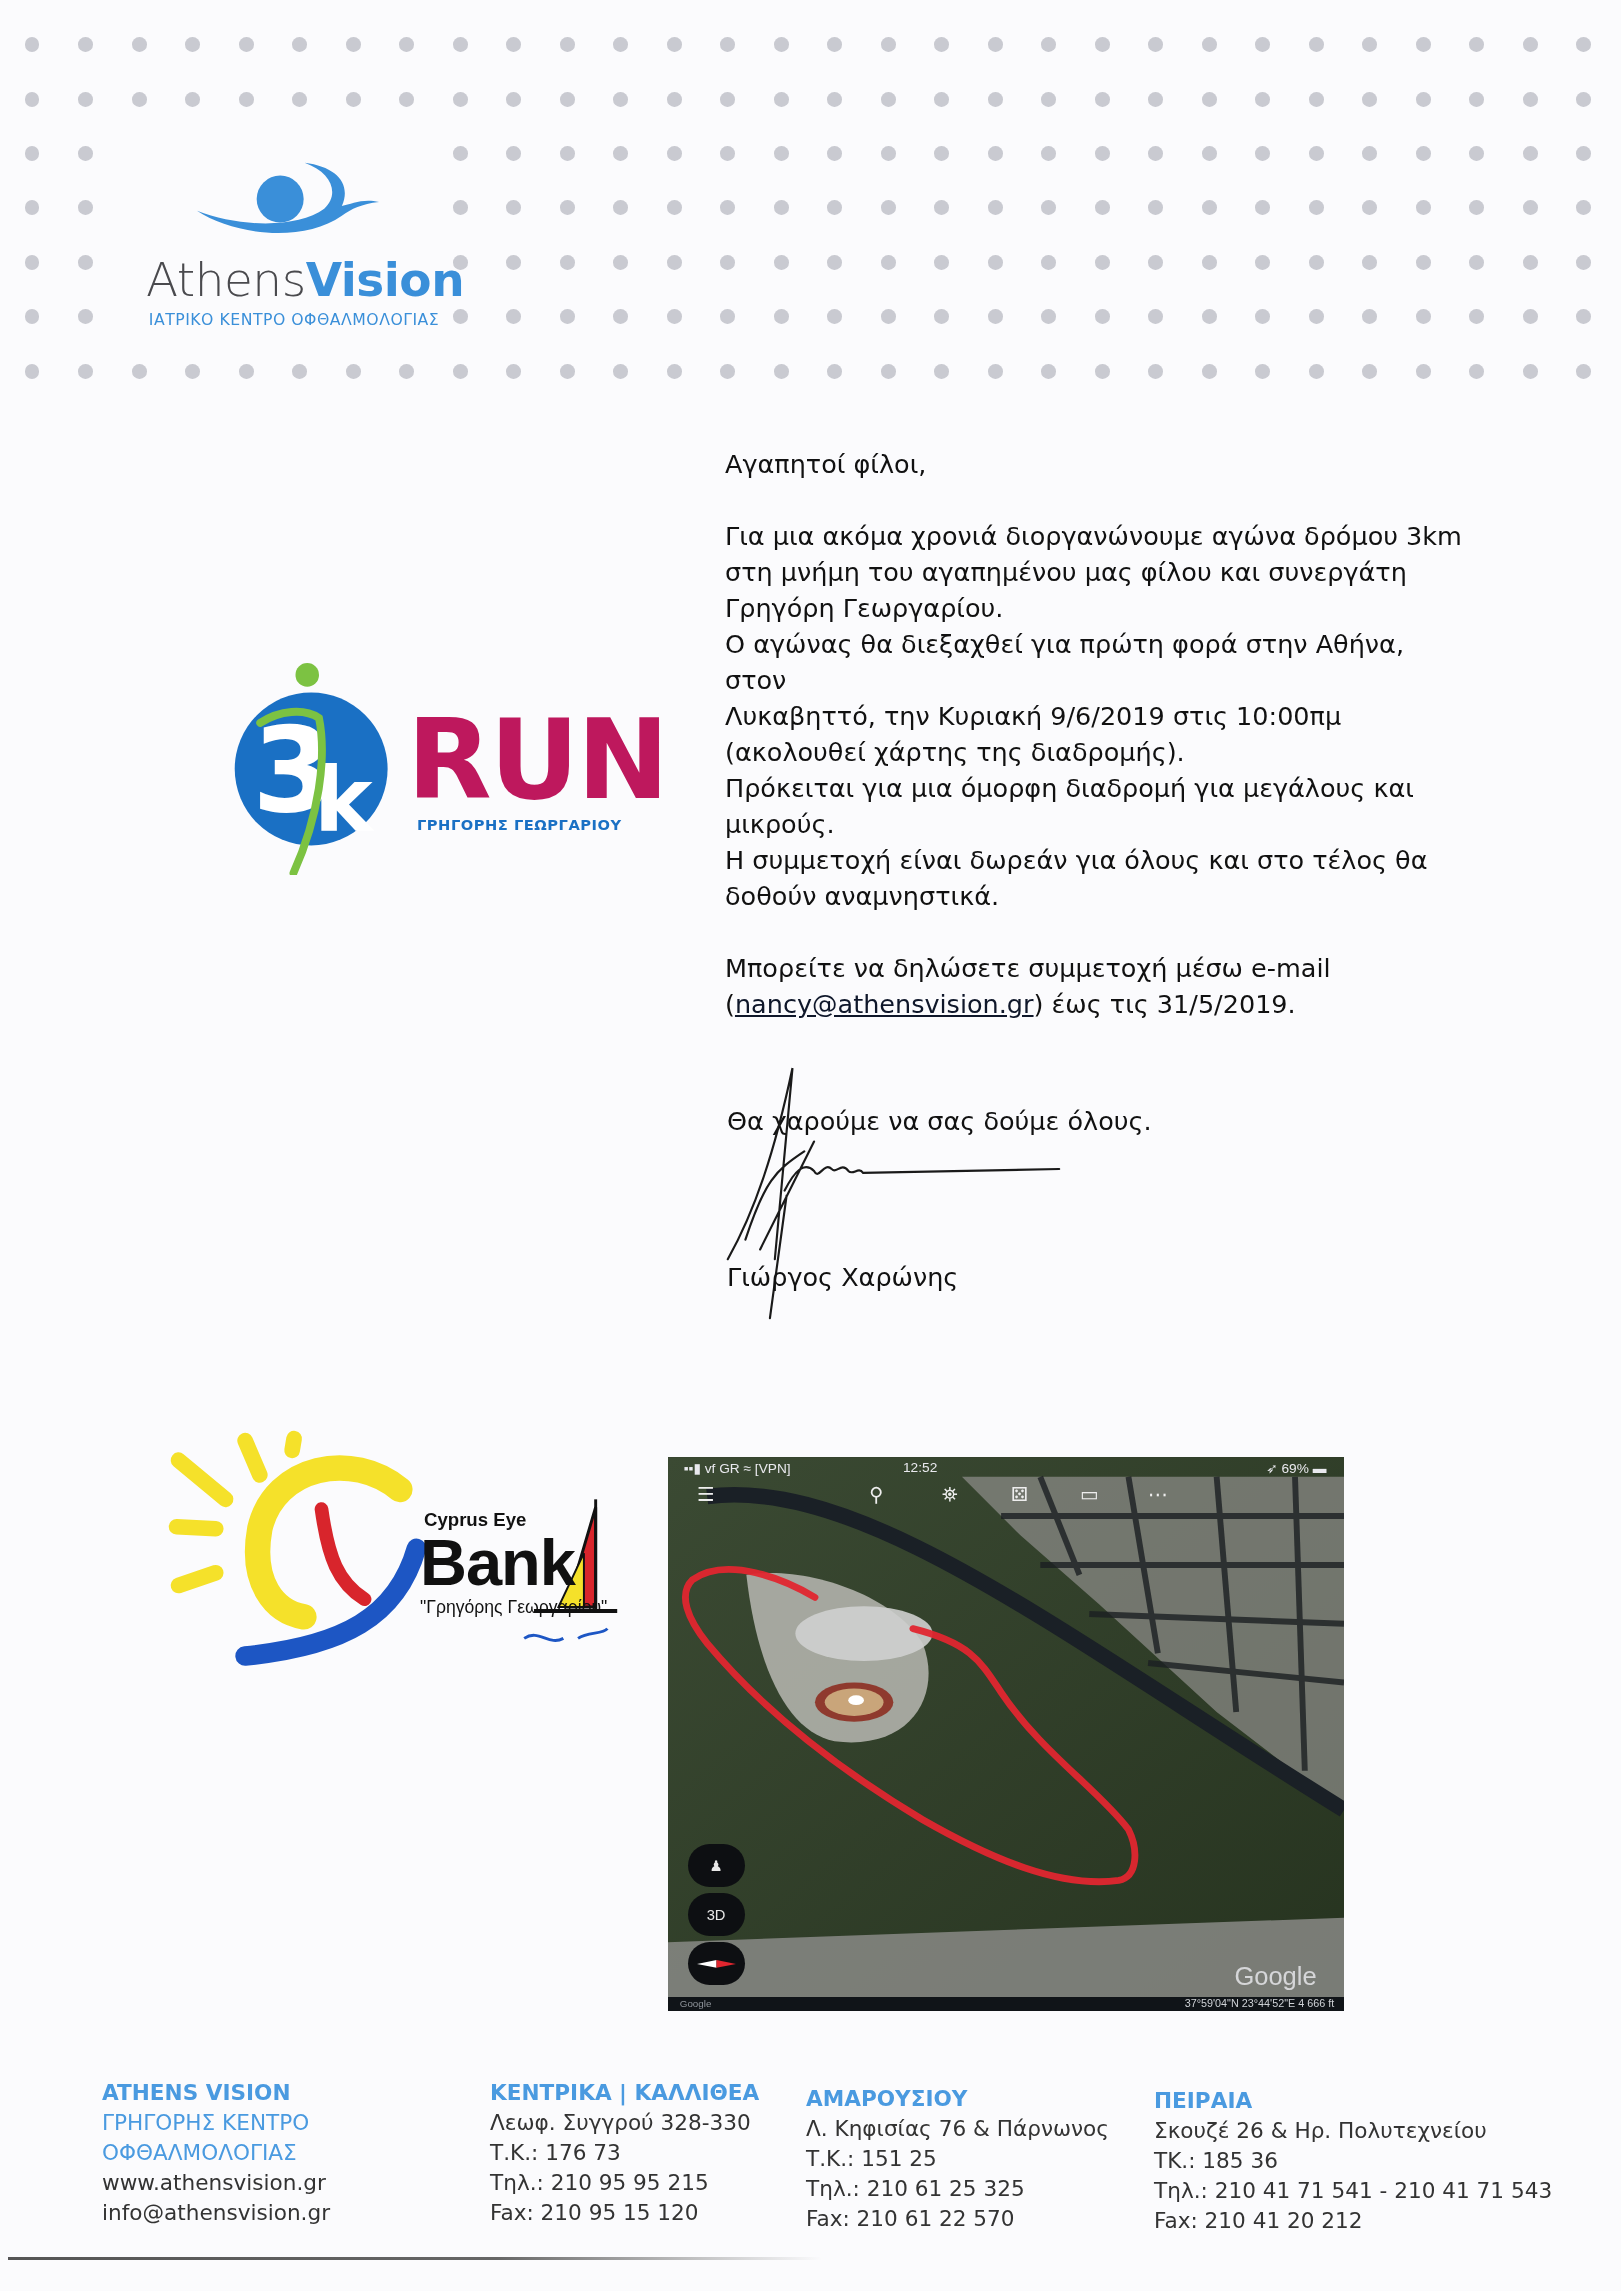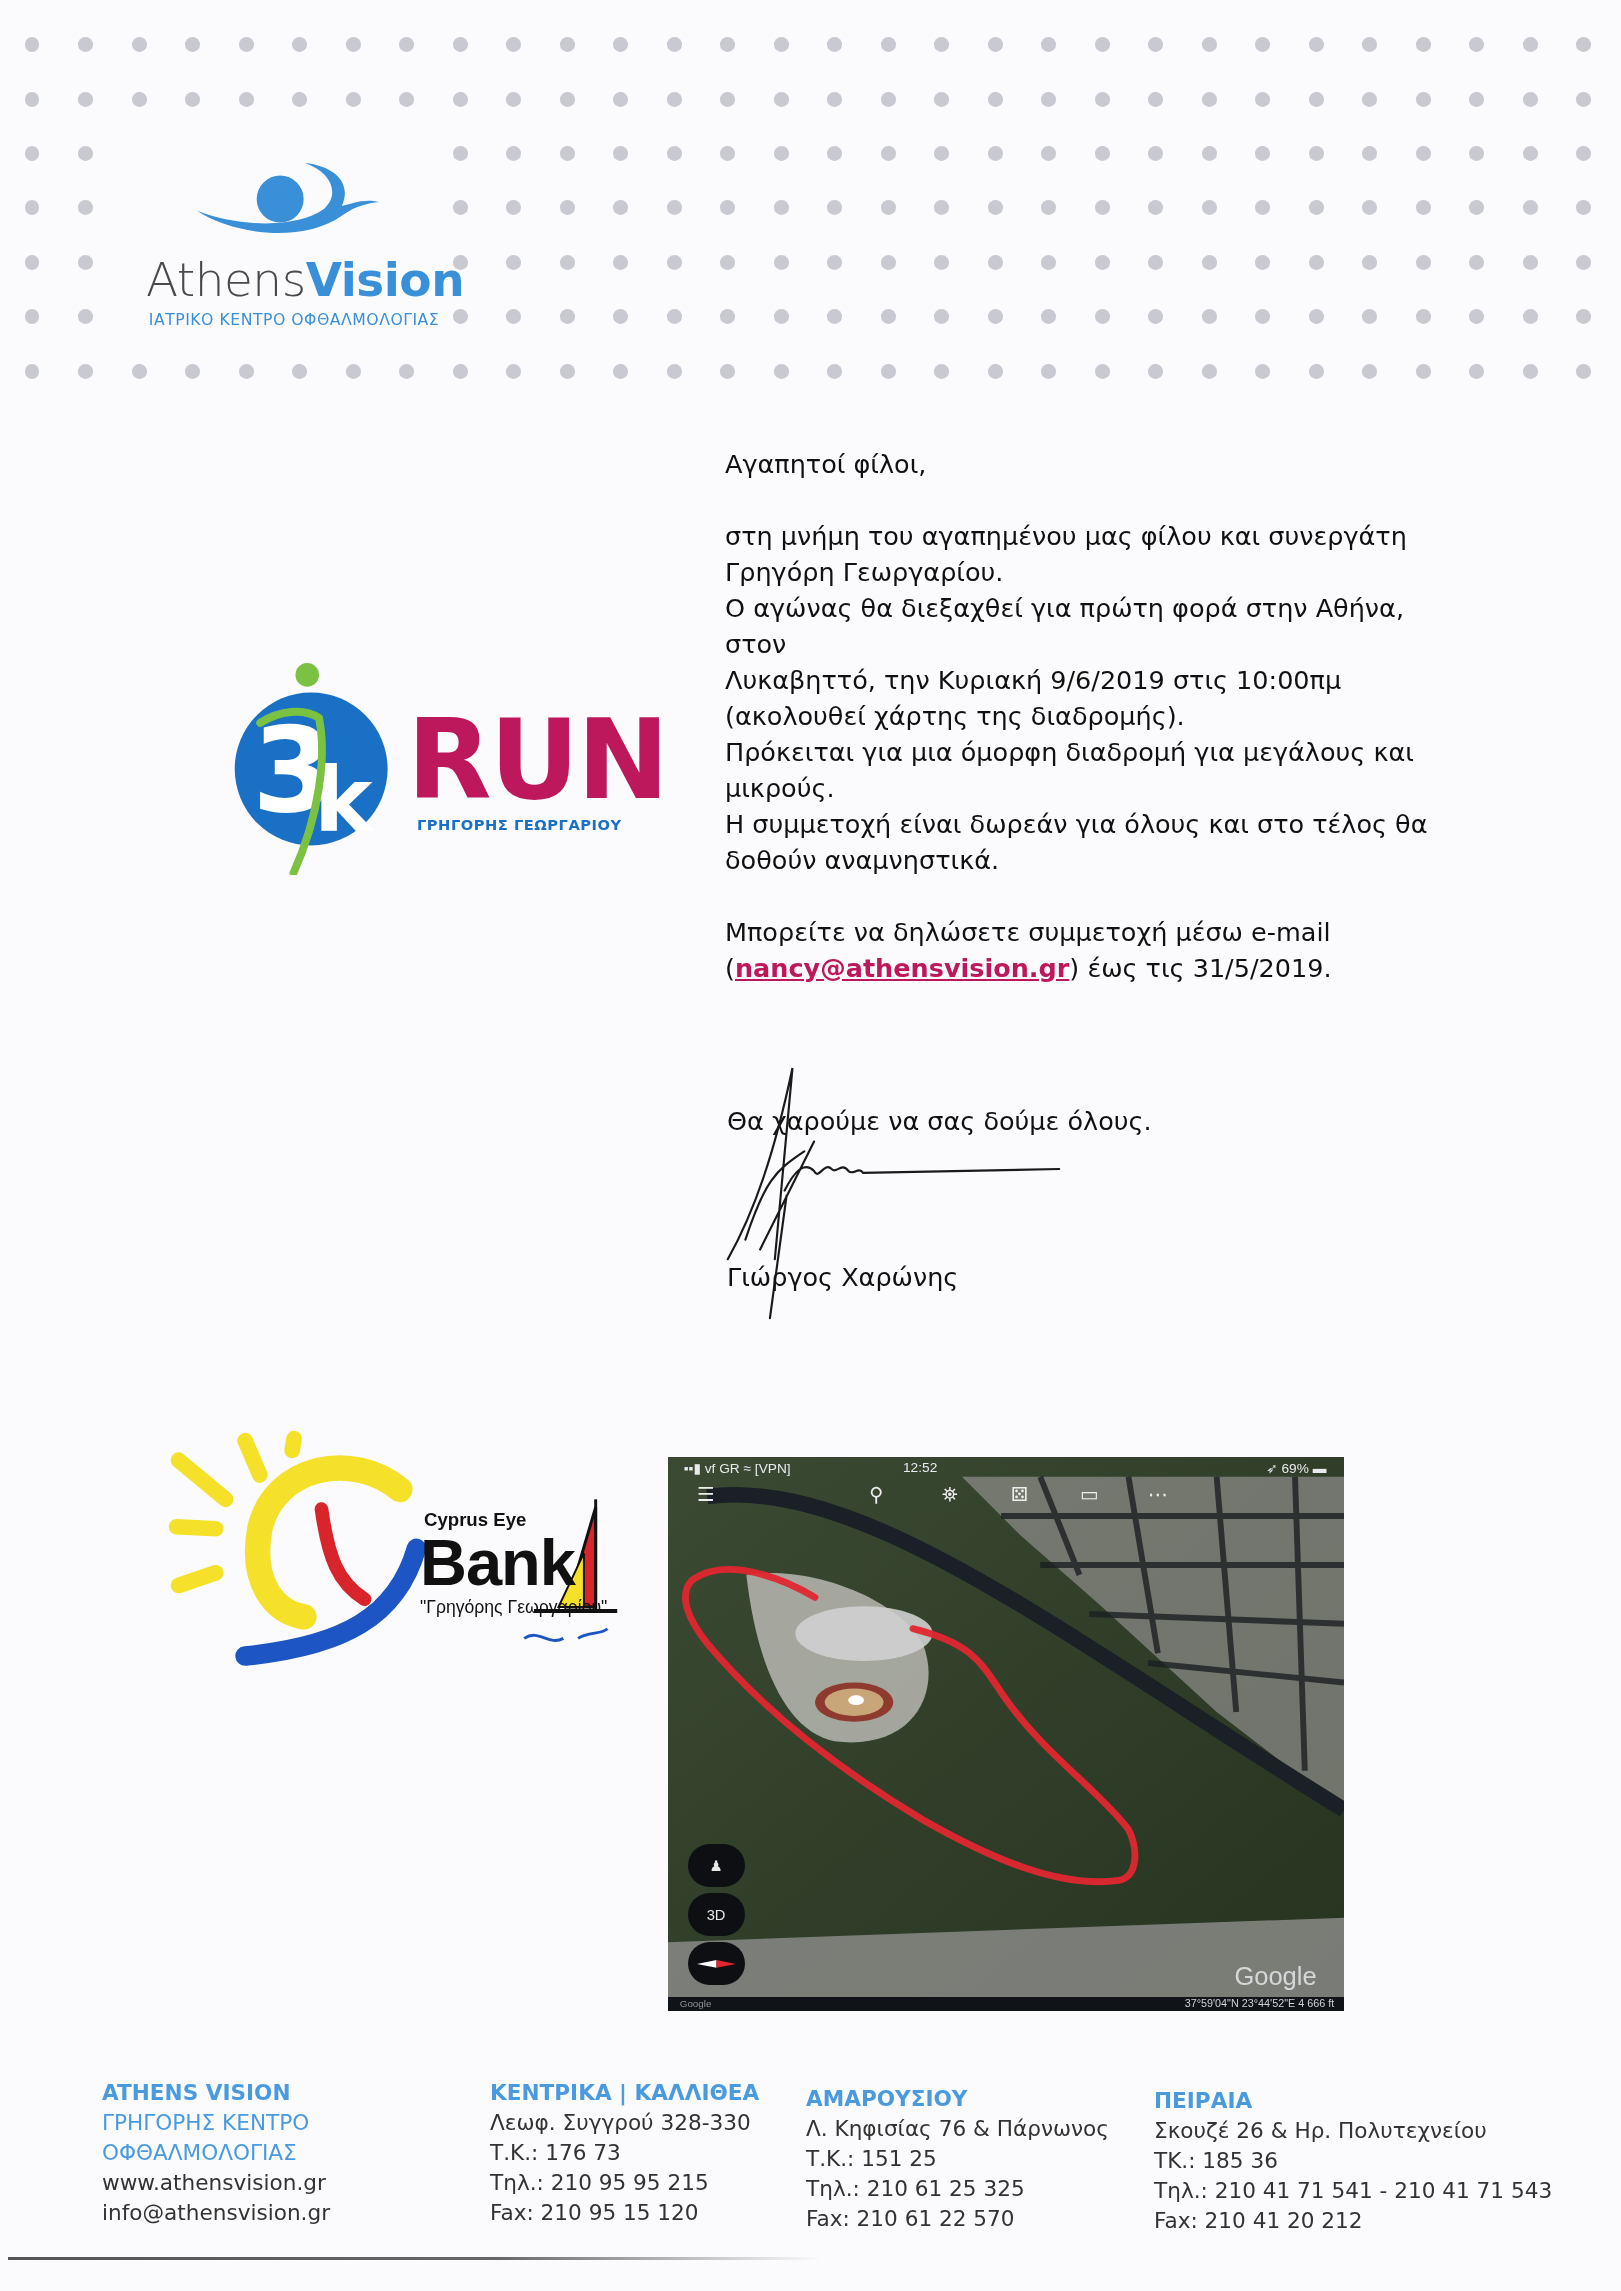--- a/index.html
+++ b/index.html
@@ -17,21 +17,21 @@
   .av-logo svg { position:absolute; left:54px; top:0; }
   .av-name { position:absolute; left:4.9px; top:94px; font-size:51px; line-height:59px; white-space:nowrap; letter-spacing:-0.5px; }
   .av-name .light { color:#4a4a4e; font-weight:300; font-family:"DejaVu Sans", sans-serif; font-size:47px; }
   .av-name .bold { color:#3a8fd9; font-weight:bold; font-family:"DejaVu Sans", sans-serif; font-size:47px; }
   .av-sub { position:absolute; left:7.8px; top:155px; font-size:15.7px; color:#3a8fd9; letter-spacing:0.5px; white-space:nowrap; font-family:"DejaVu Sans", sans-serif; }
 
   
   .letter { position:absolute; left:725px; top:446px; width:745px; font-size:25.5px; line-height:36px; color:#111; font-family:"DejaVu Sans", sans-serif; }
   .letter p { margin:0; }
   .letter .gap { height:36px; }
-  .letter a { color:#be185d; text-decoration:underline;font-weight:bold; }
+  .letter a { color:#0f172a; text-decoration:underline; }
 
   
   .run-logo { position:absolute; left:221px; top:659px; width:392px; height:216px; }
   .run-word { position:absolute; left:186px; top:47px; font-size:110px; font-weight:bold; color:#be185d; line-height:108px; font-family:"DejaVu Sans", sans-serif; letter-spacing:-2px; }
   .run-sub { position:absolute; left:196px; top:157px; font-size:14.7px; font-weight:bold; color:#1a70c4; letter-spacing:0.5px; white-space:nowrap; font-family:"DejaVu Sans", sans-serif; }
 
   
   .closing { position:absolute; left:727px; top:1106px; font-size:25.5px; color:#111; font-family:"DejaVu Sans", sans-serif; }
   .signer { position:absolute; left:727px; top:1262px; font-size:25.5px; color:#111; font-family:"DejaVu Sans", sans-serif; }
   .signature { position:absolute; left:716px; top:1063px; width:353px; height:265px; }
@@ -273,20 +273,21 @@
     <circle cx="88" cy="16" r="12" fill="#7cc242"></circle>
     <path d="M40,65 C60,52 85,50 100,60 C108,100 100,160 74,218" stroke="#7cc242" stroke-width="8" fill="none" stroke-linecap="round"></path>
   </svg>
   <div class="run-word">RUN</div>
   <div class="run-sub">ΓΡΗΓΟΡΗΣ ΓΕΩΡΓΑΡΙΟΥ</div>
 </div>
 
 <div class="letter">
   <p>Αγαπητοί φίλοι,</p>
   <div class="gap"></div>
+  <p>Για μια ακόμα χρονιά διοργανώνουμε αγώνα δρόμου 3km</p>
   <p>στη μνήμη του αγαπημένου μας φίλου και συνεργάτη</p>
   <p>Γρηγόρη Γεωργαρίου.</p>
   <p>Ο αγώνας θα διεξαχθεί για πρώτη φορά  στην Αθήνα, στον</p>
   <p>Λυκαβηττό, την Κυριακή  9/6/2019  στις 10:00πμ</p>
   <p>(ακολουθεί χάρτης της διαδρομής).</p>
   <p>Πρόκειται για μια όμορφη διαδρομή για μεγάλους και</p>
   <p>μικρούς.</p>
   <p>Η συμμετοχή είναι δωρεάν για όλους και στο τέλος θα</p>
   <p>δοθούν αναμνηστικά.</p>
   <div class="gap"></div>

